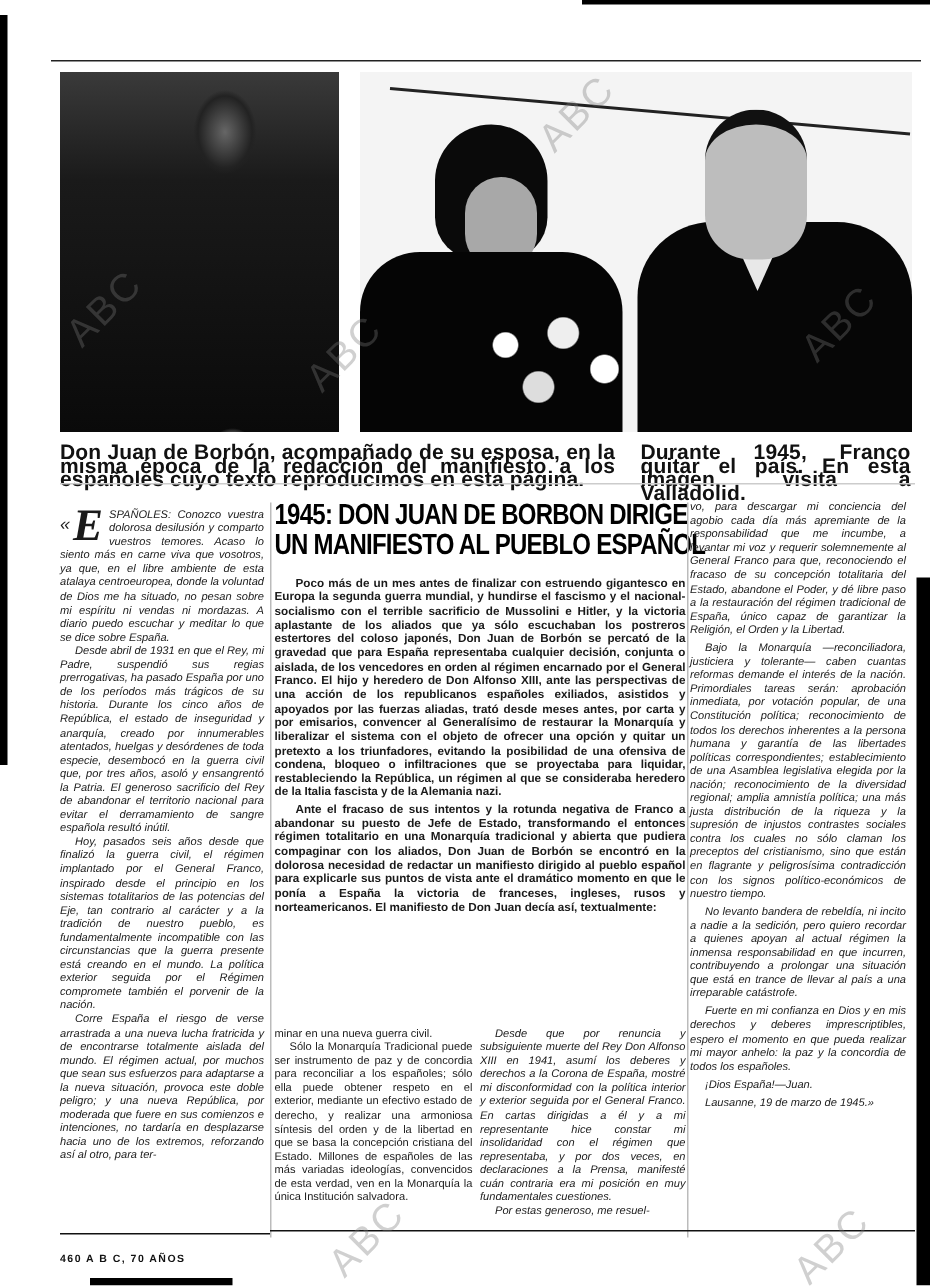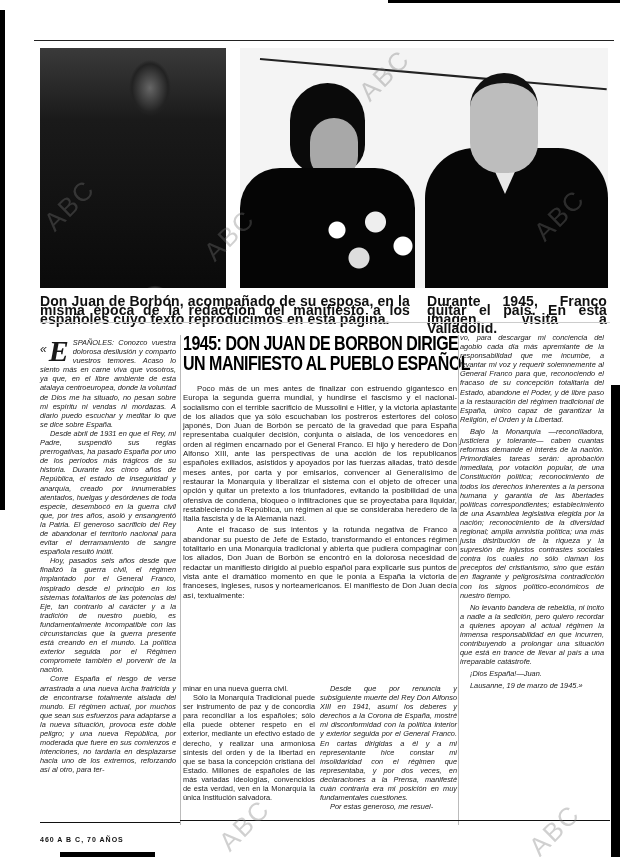--- a/index.html
+++ b/index.html
@@ -27,21 +27,21 @@
   .cap2 { left:427px; top:297px; width:180px; text-align:justify; }
   .rule { position:absolute; background:#222; }
   .col { position:absolute; font-size:7.4px; line-height:9.1px; text-align:justify; color:#1a1a1a; hyphens:auto; }
   .col p { margin:0; text-indent:10px; }
   .col p.noind { text-indent:0; }
   .col-left { left:40px; top:338px; width:136px; font-style:italic; }
   .dropcap { float:left; font-family:"Liberation Serif", serif; font-size:30px; line-height:22px; font-weight:bold; margin:2px 4px 0 0; }
   .guill { float:left; font-size:12px; line-height:22px; margin-right:2px; }
   .headline { position:absolute; left:183px; top:333px; width:274px; font-family:"Liberation Sans", sans-serif; font-weight:bold; font-size:19.5px; line-height:20px; letter-spacing:-0.6px; transform:scaleX(0.82); transform-origin:left top; width:334px; white-space:nowrap; color:#000; }
   .col-intro { left:183px; top:384px; width:274px; font-style:normal; font-size:7.8px; line-height:9.3px; }
-  .col-intro p { text-indent:14px; margin-bottom:2px; }
+  .col-intro p { text-indent:14px; margin-bottom:2px;font-weight:bold; }
   .col-b1 { left:183px; top:684px; width:132px; }
   .col-b2 { left:320px; top:684px; width:137px; font-style:italic; }
   .col-right { left:460px; top:333px; width:144px; font-style:italic; }
   .col-right p { margin-bottom:3px; }
   .folio { position:absolute; left:40px; top:836px; font-size:7px; font-weight:bold; letter-spacing:1px; }
   .footbar { position:absolute; left:60px; top:852px; width:95px; height:5px; background:#000; }
   .rightbar { position:absolute; left:611px; top:385px; width:9px; height:472px; background:#000; }
   .wm { position:absolute; font-size:26px; font-family:"Liberation Sans", sans-serif; color:rgba(120,120,120,0.35); transform:rotate(-45deg); letter-spacing:2px; pointer-events:none; }
 </style>
 </head>
@@ -98,20 +98,21 @@
   <p>Desde que por renuncia y subsiguiente muerte del Rey Don Alfonso XIII en 1941, asumí los deberes y derechos a la Corona de España, mostré mi disconformidad con la política interior y exterior seguida por el General Franco. En cartas dirigidas a él y a mi representante hice constar mi insolidaridad con el régimen que representaba, y por dos veces, en declaraciones a la Prensa, manifesté cuán contraria era mi posición en muy fundamentales cuestiones.</p>
   <p>Por estas generoso, me resuel-</p>
 </div>
 
 <div class="rule" style="left:458px;top:335px;width:1px;height:490px;background:#bbb;"></div>
 
 <div class="col col-right">
   <p class="noind">vo, para descargar mi conciencia del agobio cada día más apremiante de la responsabilidad que me incumbe, a levantar mi voz y requerir solemnemente al General Franco para que, reconociendo el fracaso de su concepción totalitaria del Estado, abandone el Poder, y dé libre paso a la restauración del régimen tradicional de España, único capaz de garantizar la Religión, el Orden y la Libertad.</p>
   <p>Bajo la Monarquía —reconciliadora, justiciera y tolerante— caben cuantas reformas demande el interés de la nación. Primordiales tareas serán: aprobación inmediata, por votación popular, de una Constitución política; reconocimiento de todos los derechos inherentes a la persona humana y garantía de las libertades políticas correspondientes; establecimiento de una Asamblea legislativa elegida por la nación; reconocimiento de la diversidad regional; amplia amnistía política; una más justa distribución de la riqueza y la supresión de injustos contrastes sociales contra los cuales no sólo claman los preceptos del cristianismo, sino que están en flagrante y peligrosísima contradicción con los signos político-económicos de nuestro tiempo.</p>
   <p>No levanto bandera de rebeldía, ni incito a nadie a la sedición, pero quiero recordar a quienes apoyan al actual régimen la inmensa responsabilidad en que incurren, contribuyendo a prolongar una situación que está en trance de llevar al país a una irreparable catástrofe.</p>
+  <p>Fuerte en mi confianza en Dios y en mis derechos y deberes imprescriptibles, espero el momento en que pueda realizar mi mayor anhelo: la paz y la concordia de todos los españoles.</p>
   <p>¡Dios España!—Juan.</p>
   <p>Lausanne, 19 de marzo de 1945.»</p>
 </div>
 
 <div class="rule" style="left:180px;top:820px;width:430px;height:1px;background:#111;"></div>
 <div class="rule" style="left:40px;top:822px;width:140px;height:1px;background:#111;"></div>
 
 <div class="folio">460  A B C, 70 AÑOS</div>
 <div class="footbar"></div>
 <div class="rightbar"></div>

